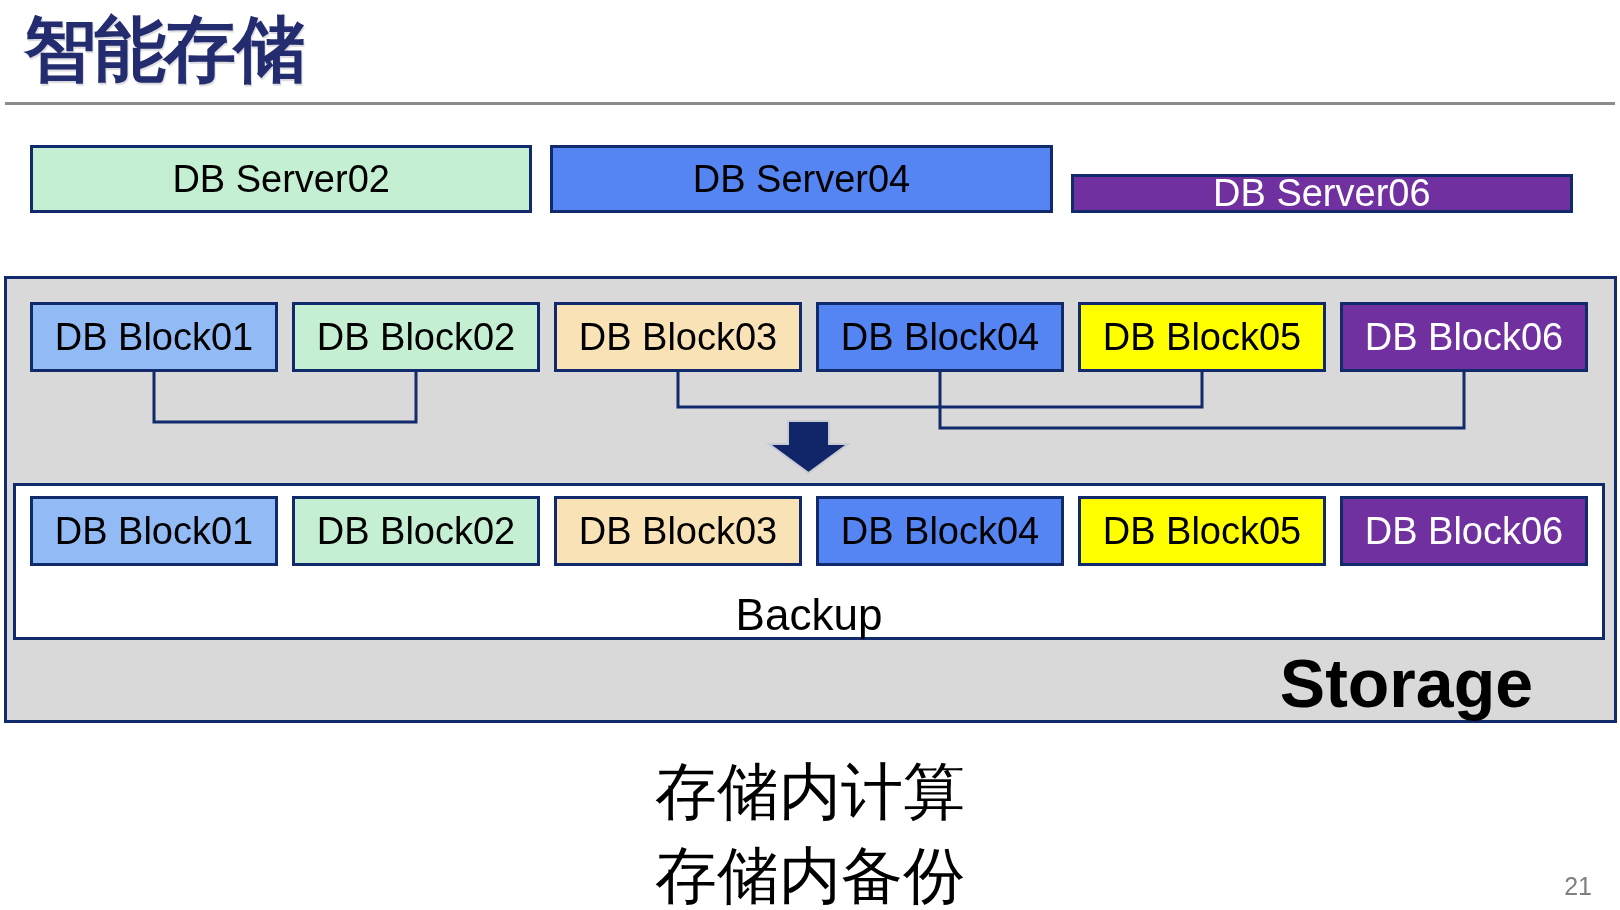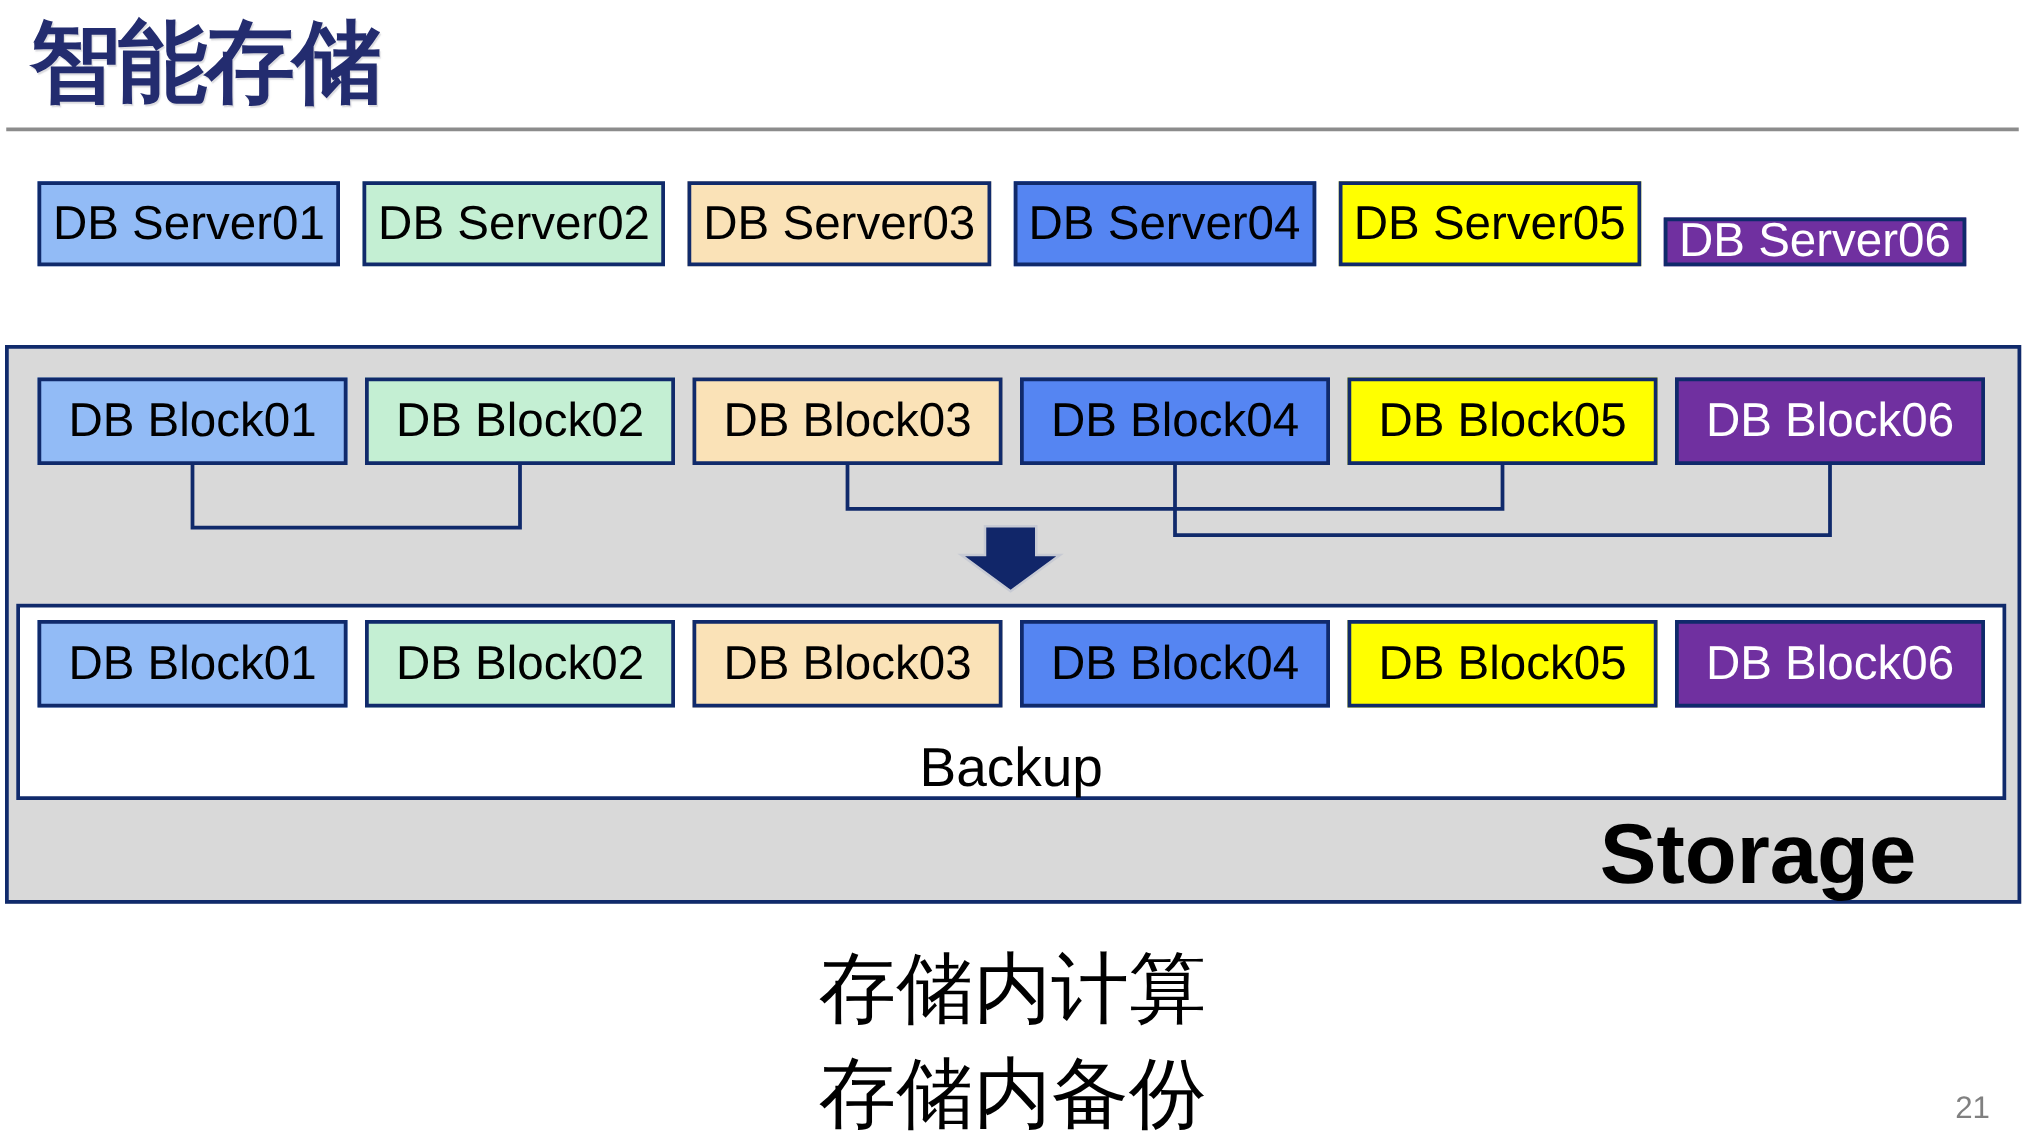--- a/index.html
+++ b/index.html
@@ -63,25 +63,22 @@
 </style>
 </head>
 <body>
 
 <div class="slide">
 
   <div class="title">智能存储</div>
   <div class="divider"></div>
 
   <div class="row row-servers">
-    <div class="box" style="background-color: rgb(146, 187, 246); color: rgb(0, 0, 0);">DB Server01</div>
     <div class="box" style="background-color: rgb(196, 239, 211); color: rgb(0, 0, 0);">DB Server02</div>
-    <div class="box" style="background-color: rgb(250, 226, 183); color: rgb(0, 0, 0);">DB Server03</div>
     <div class="box" style="background-color: rgb(85, 133, 242); color: rgb(0, 0, 0);">DB Server04</div>
-    <div class="box" style="background-color: rgb(255, 255, 0); color: rgb(0, 0, 0);">DB Server05</div>
     <div class="box" style="background-color: rgb(112, 48, 160); color: rgb(255, 255, 255); margin-top: 29px;">DB Server06</div>
   </div>
 
   <div class="storage-outer"></div>
 
   <div class="row row-top-blocks">
     <div class="box" style="background-color: rgb(146, 187, 246); color: rgb(0, 0, 0);">DB Block01</div>
     <div class="box" style="background-color: rgb(196, 239, 211); color: rgb(0, 0, 0);">DB Block02</div>
     <div class="box" style="background-color: rgb(250, 226, 183); color: rgb(0, 0, 0);">DB Block03</div>
     <div class="box" style="background-color: rgb(85, 133, 242); color: rgb(0, 0, 0);">DB Block04</div>

